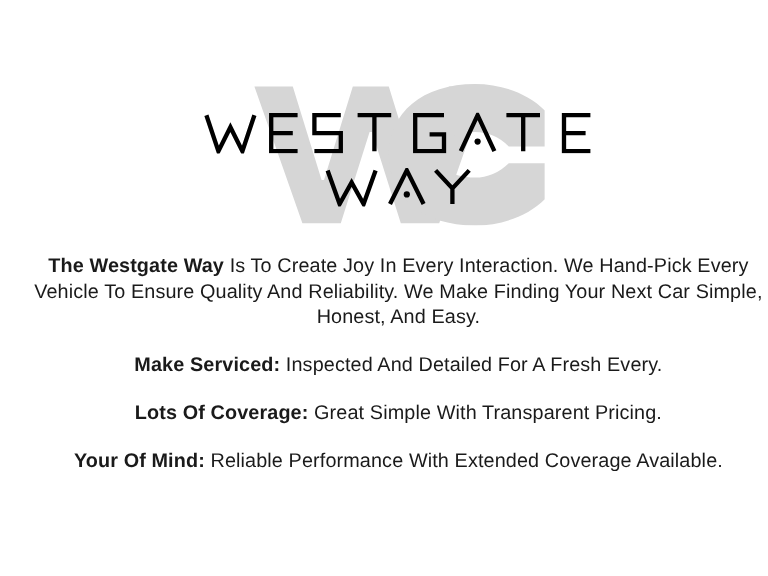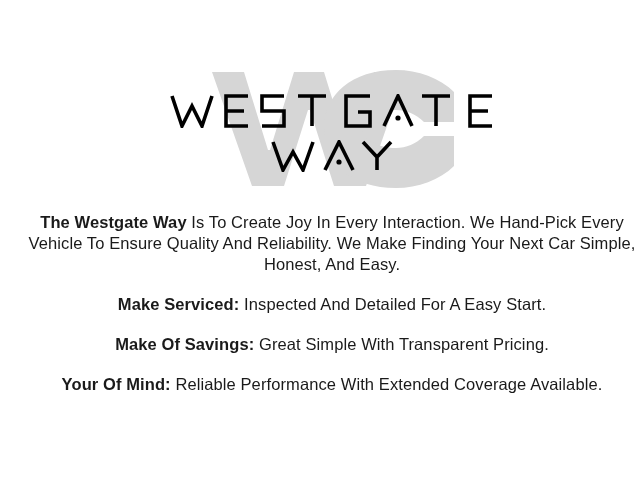--- a/index.html
+++ b/index.html
@@ -163,25 +163,25 @@
     </div>
   </div>
 
   <div class="copy">
 
     <p>
       <b>The Westgate Way</b><span> Is To Create Joy In Every Interaction. We Hand-Pick Every Vehicle To Ensure Quality And Reliability. We Make Finding Your Next Car Simple, Honest, And Easy.</span>
     </p>
 
     <p class="gap">
-      <b>Make Serviced:</b><span> Inspected And Detailed For A Easy Start.</span>
+      <b>Make Serviced:</b><span> Inspected And Detailed For A Fresh Every.</span>
     </p>
 
     <p class="gap">
-      <b>Make Of Savings:</b><span> Great Simple With Transparent Pricing.</span>
+      <b>Lots Of Coverage:</b><span> Great Simple With Transparent Pricing.</span>
     </p>
 
     <p class="gap">
       <b>Your Of Mind:</b><span> Reliable Performance With Extended Coverage Available.</span>
     </p>
 
   </div>
 
 </div>
 

